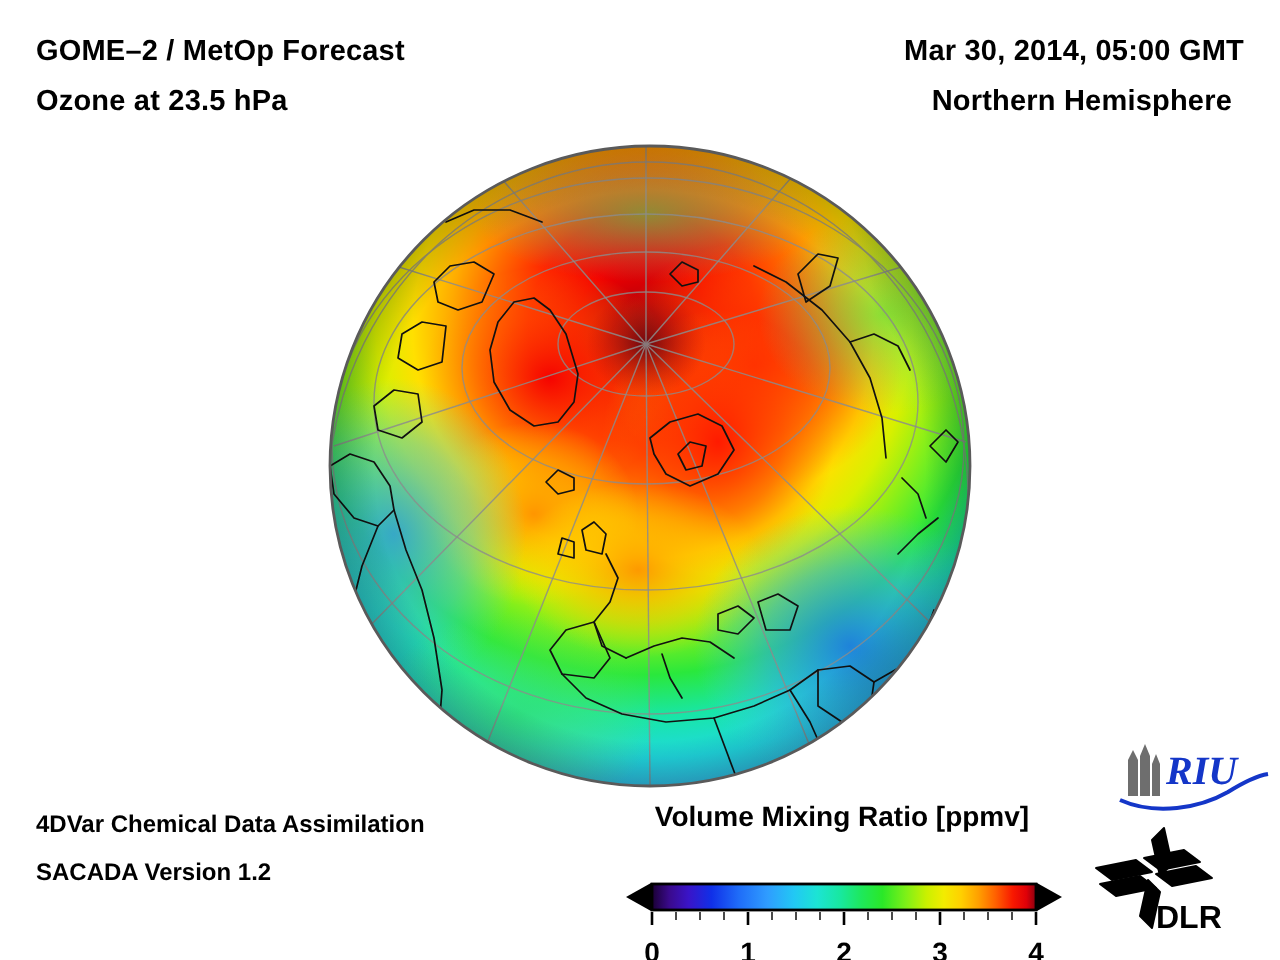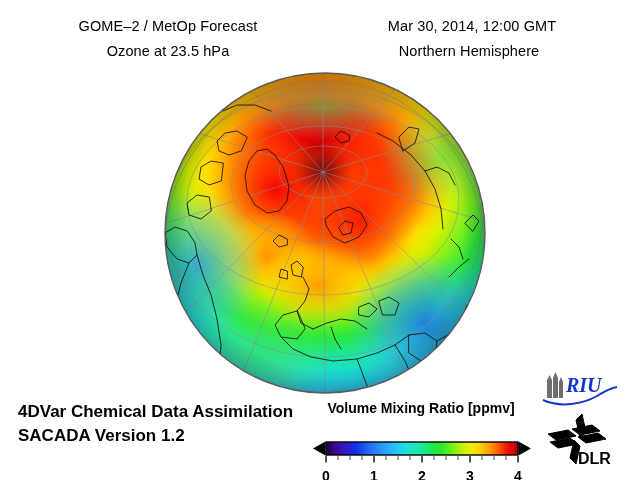--- a/index.html
+++ b/index.html
@@ -26,25 +26,24 @@
   }
   #header-right {
     position: absolute;
     right: 18px;
     top: 14px;
     width: 300px;
     text-align: right;
   }
   .hdr-line {
     font-size: 14.5px;
-    font-weight: normal;
+    font-weight: bold;
     line-height: 25px;
     white-space: nowrap;
     letter-spacing: 0.1px;
-    text-align: center;
   }
   #header-right .hdr-line.sub {
     padding-right: 6px;
   }
 
   
   #globe-wrap {
     position: absolute;
     left: 163px;
     top: 71px;
@@ -58,21 +57,21 @@
   }
 
   
   #footer-left {
     position: absolute;
     left: 18px;
     top: 400px;
     width: 300px;
   }
   .ftr-line {
-    font-size: 17px;
+    font-size: 12px;
     font-weight: bold;
     line-height: 24px;
     white-space: nowrap;
   }
 
   
   #colorbar-block {
     position: absolute;
     left: 305px;
     top: 400px;
@@ -88,21 +87,21 @@
     white-space: nowrap;
   }
   #cb-svg {
     display: block;
     margin-top: 5px;
   }
 
   
   #logo-riu {
     position: absolute;
-    left: 539px;
+    left: 556px;
     top: 370px;
     width: 80px;
     height: 38px;
   }
   #logo-dlr {
     position: absolute;
     left: 542px;
     top: 412px;
     width: 76px;
     height: 58px;
@@ -110,21 +109,21 @@
 </style>
 </head>
 <body>
 
 <div id="header-left">
   <div class="hdr-line">GOME–2 / MetOp Forecast</div>
   <div class="hdr-line">Ozone at 23.5 hPa</div>
 </div>
 
 <div id="header-right">
-  <div class="hdr-line">Mar 30, 2014, 12:00 GMT</div>
+  <div class="hdr-line">Mar 30, 2014, 05:00 GMT</div>
   <div class="hdr-line sub">Northern Hemisphere</div>
 </div>
 
 <div id="globe-wrap">
   <svg id="globe-svg" viewBox="0 0 324 324" xmlns="http://www.w3.org/2000/svg">
     <defs>
       <clipPath id="diskClip">
         <circle cx="162" cy="162" r="160"></circle>
       </clipPath>
 

